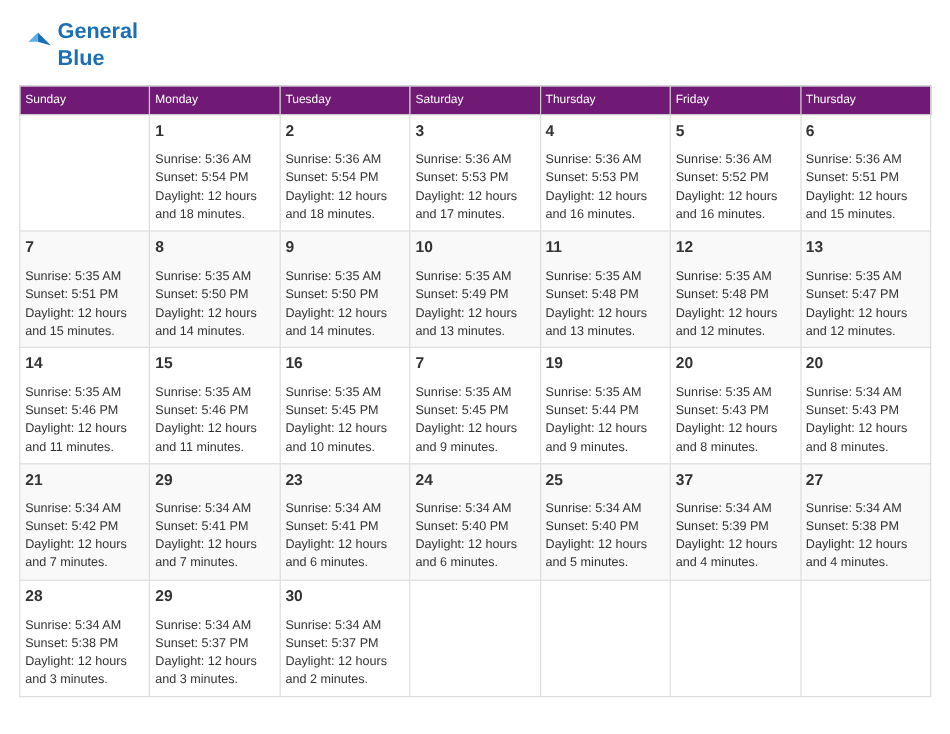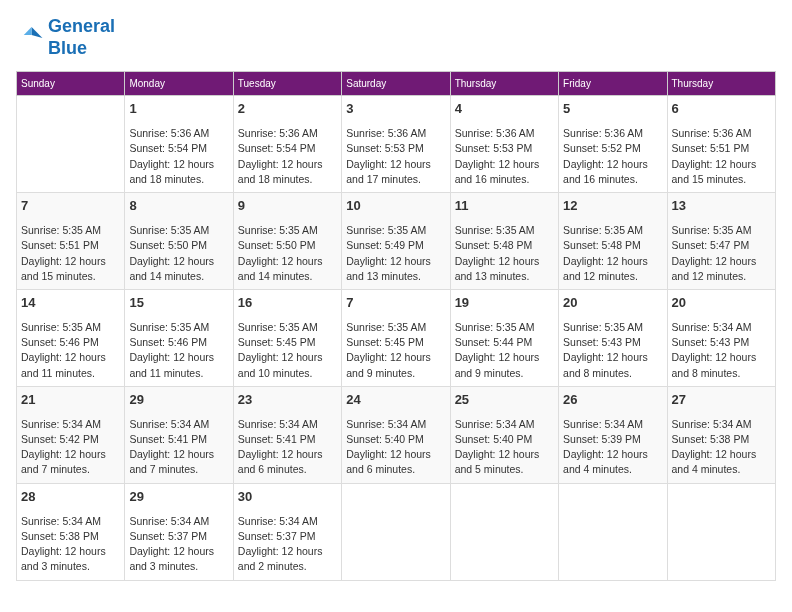--- a/index.html
+++ b/index.html
@@ -220,21 +220,21 @@
         </td>
         <td>
           <span class="day-num">24</span>
           <div class="day-detail">Sunrise: 5:34 AM<br>Sunset: 5:40 PM<br>Daylight: 12 hours<br>and 6 minutes.</div>
         </td>
         <td>
           <span class="day-num">25</span>
           <div class="day-detail">Sunrise: 5:34 AM<br>Sunset: 5:40 PM<br>Daylight: 12 hours<br>and 5 minutes.</div>
         </td>
         <td>
-          <span class="day-num">26</span>
+          <span class="day-num">37</span>
           <div class="day-detail">Sunrise: 5:34 AM<br>Sunset: 5:39 PM<br>Daylight: 12 hours<br>and 4 minutes.</div>
         </td>
         <td>
           <span class="day-num">27</span>
           <div class="day-detail">Sunrise: 5:34 AM<br>Sunset: 5:38 PM<br>Daylight: 12 hours<br>and 4 minutes.</div>
         </td>
       </tr>
       <tr>
         <td>
           <span class="day-num">28</span>

